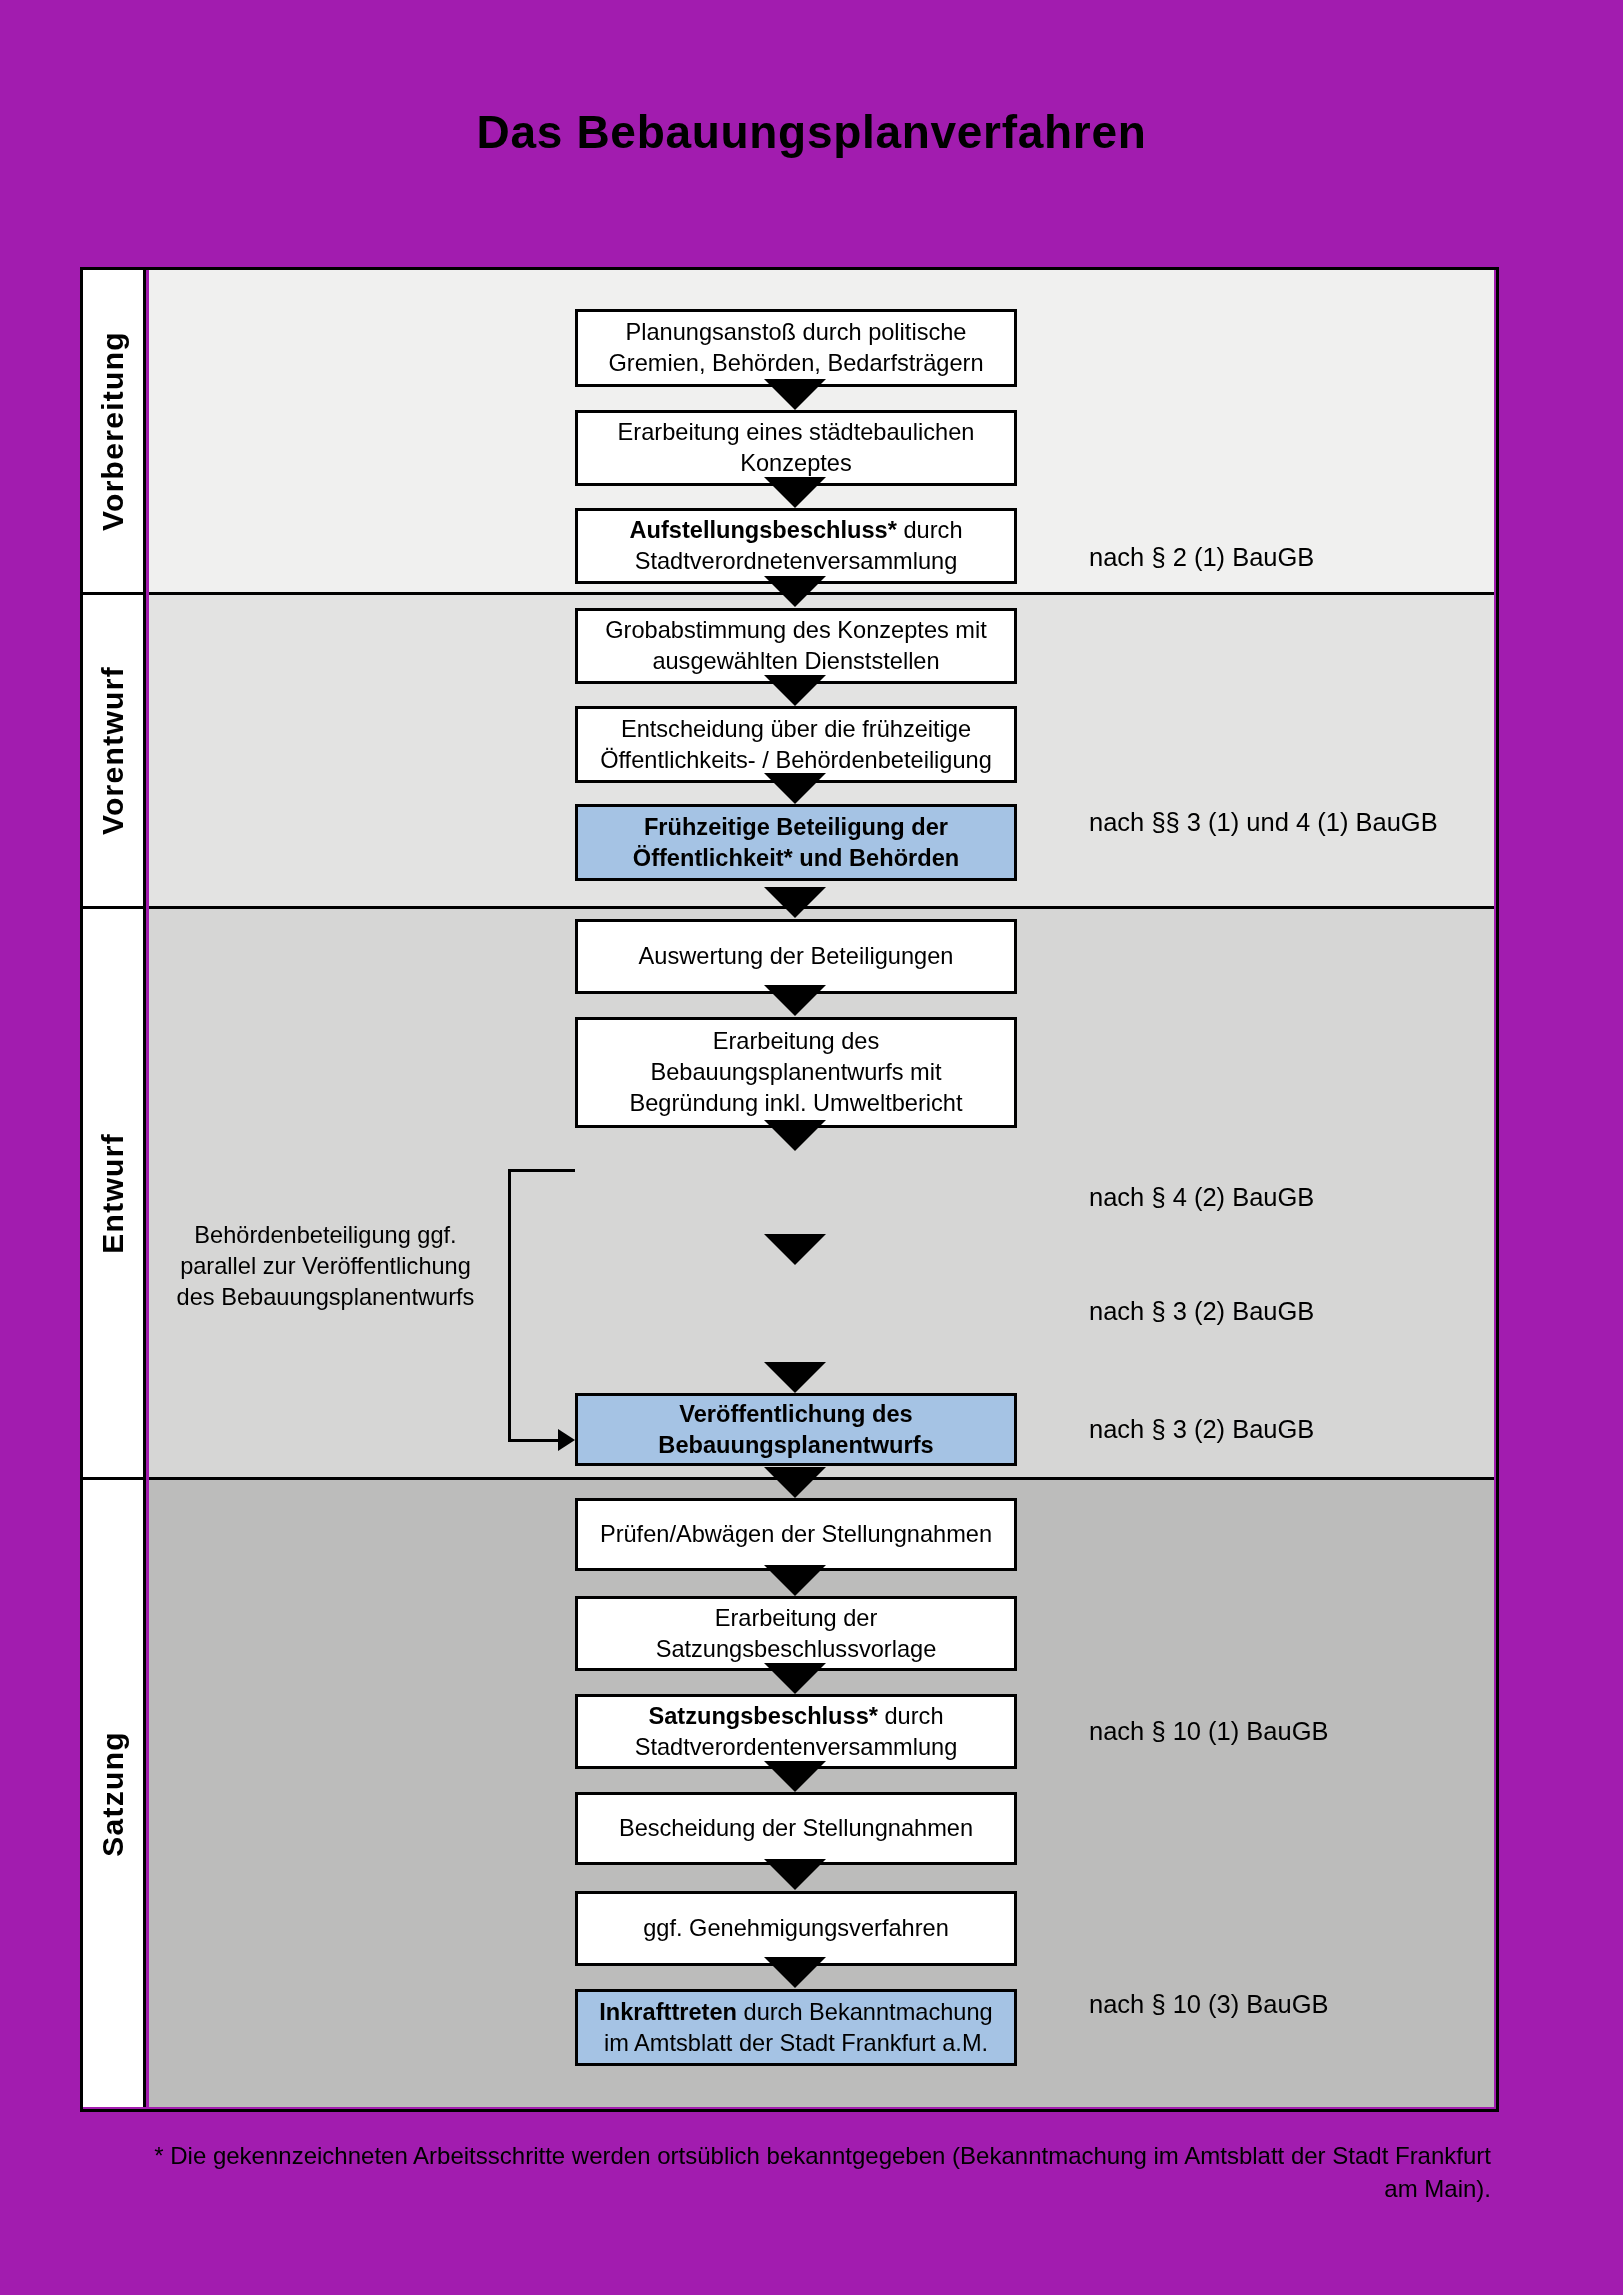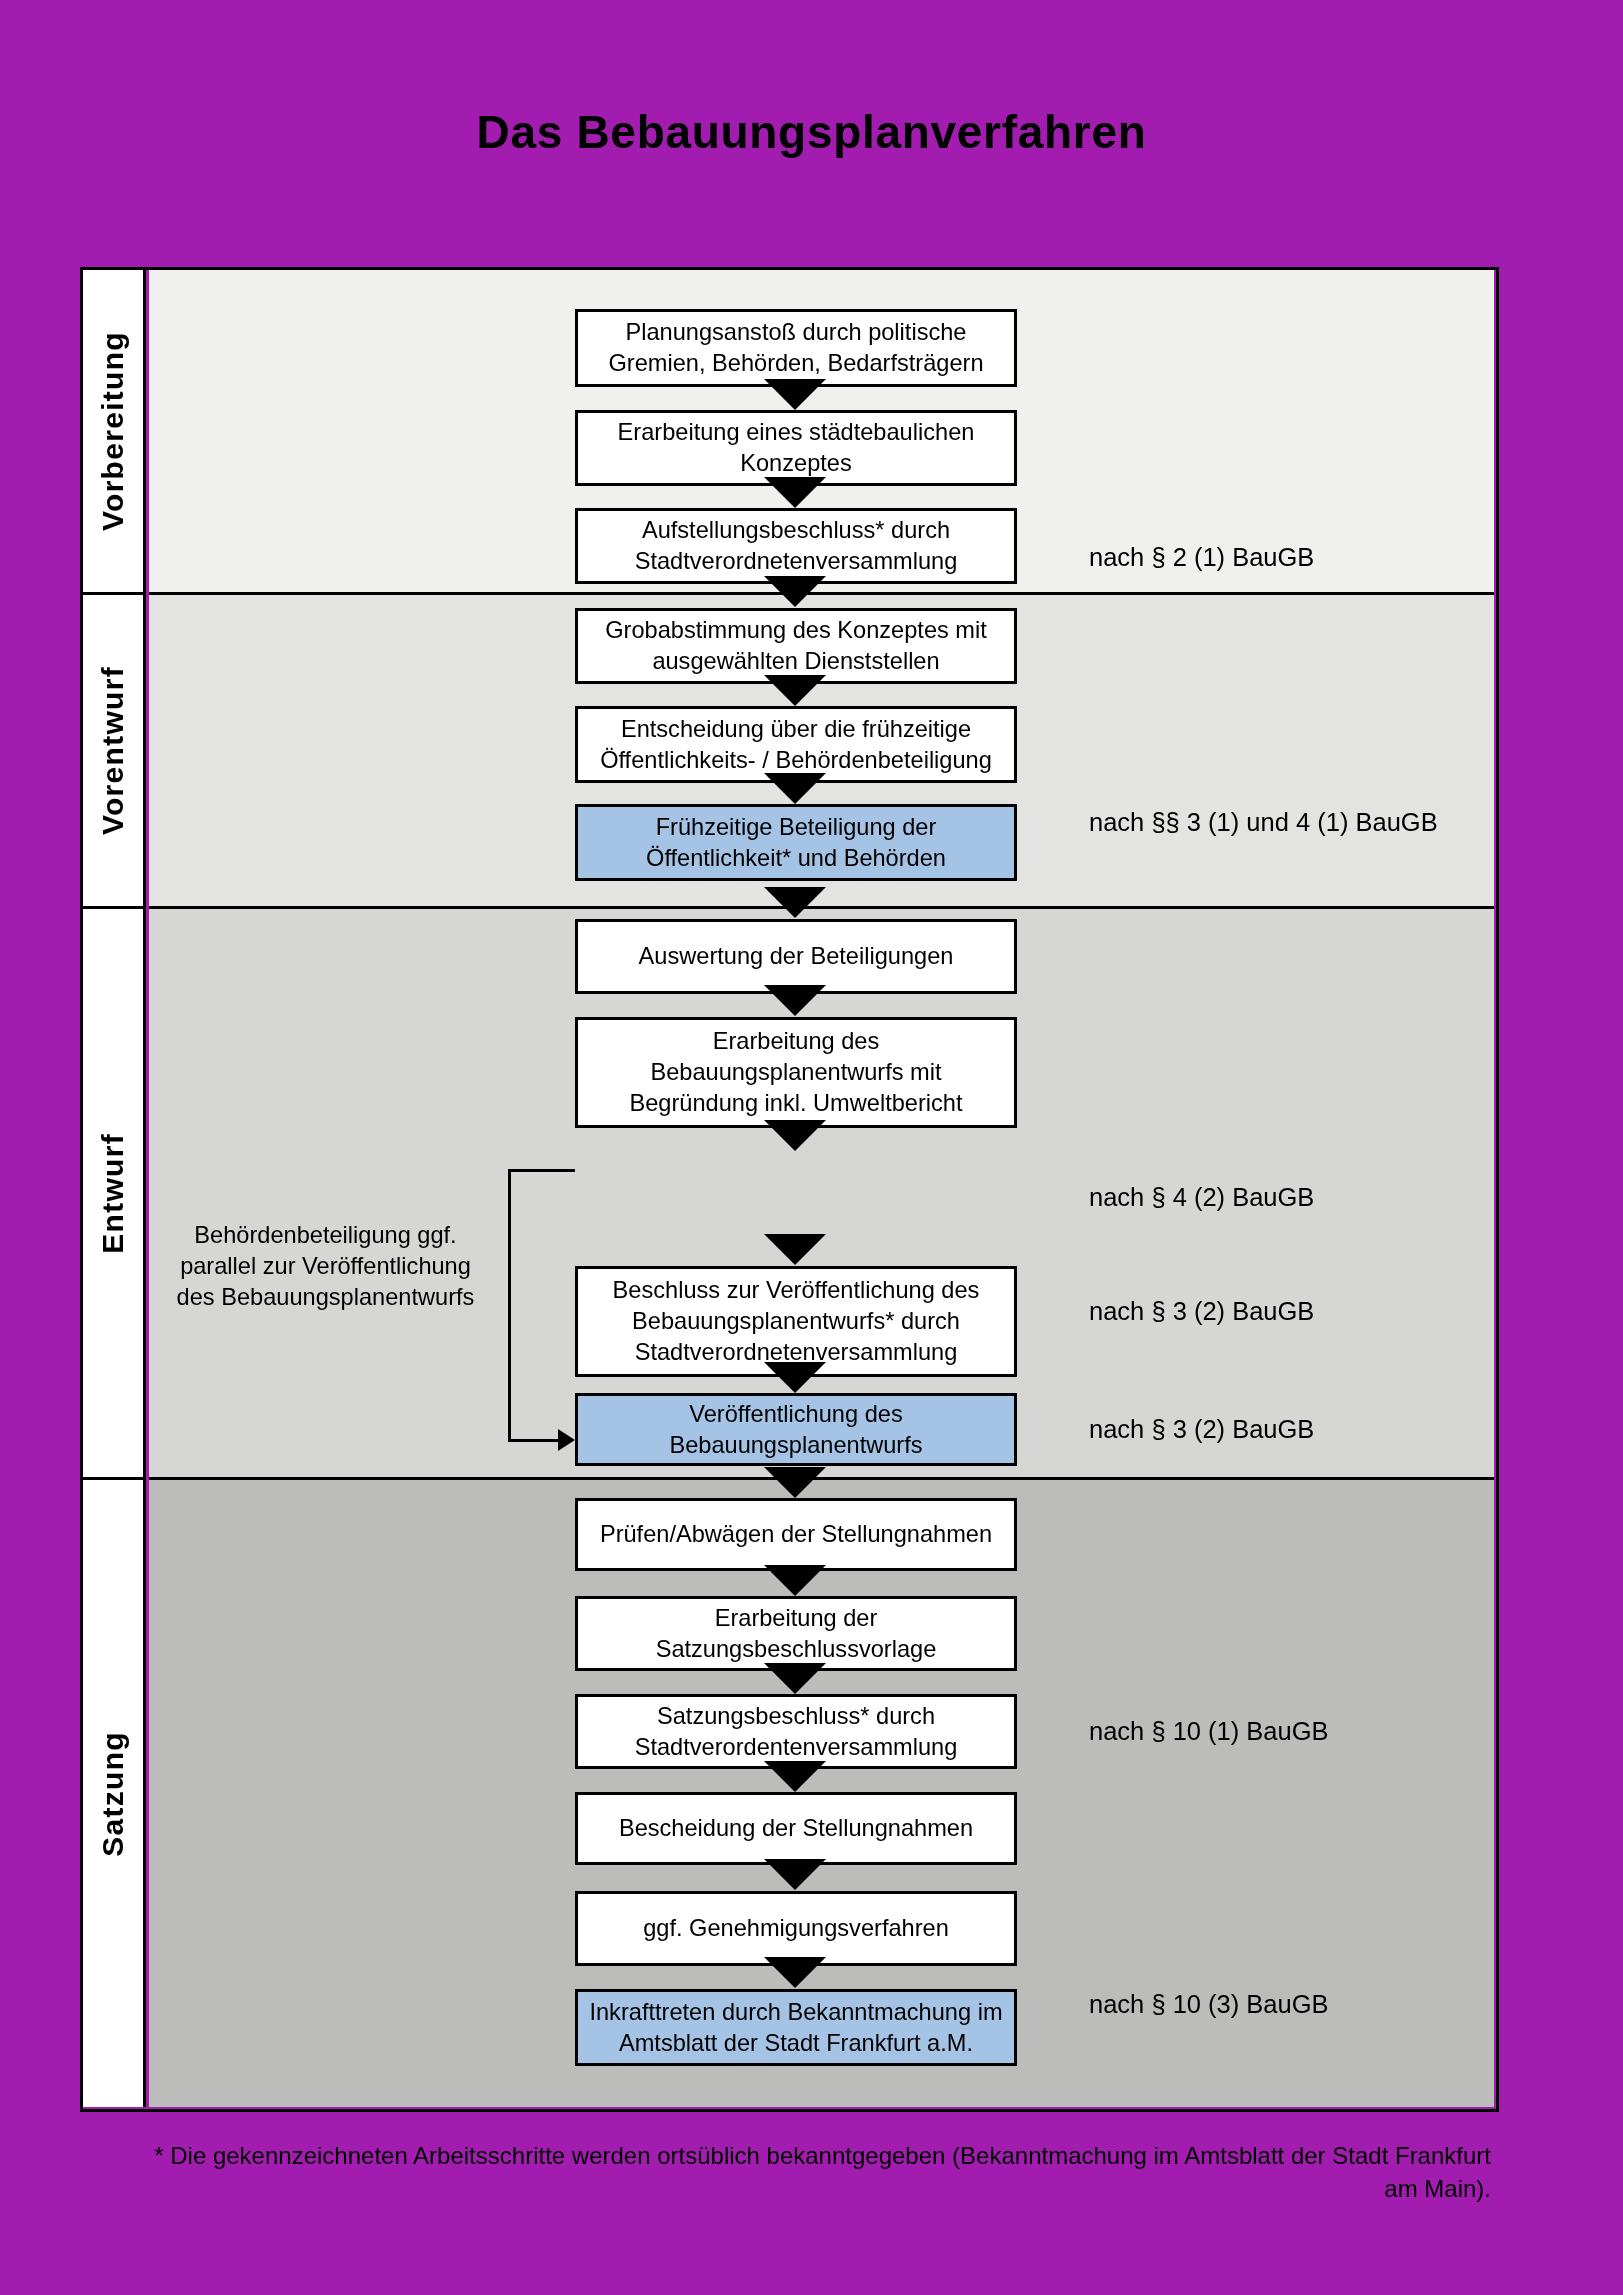--- a/index.html
+++ b/index.html
@@ -33,21 +33,21 @@
   .band{position:absolute;left:66px;width:1345px;}
   .band1{top:0;height:325px;background:var(--s1);border-bottom:3.3px solid var(--ink);}
   .band2{top:325px;height:314px;background:var(--s2);border-bottom:3.3px solid var(--ink);}
   .band3{top:639px;height:571px;background:var(--s3);border-bottom:3.3px solid var(--ink);}
   .band4{top:1210px;height:627px;background:var(--s4);}
 
   
   .flow-box{position:absolute;left:492px;width:442px;border:3.3px solid var(--ink);
             background:#ffffff;display:flex;align-items:center;justify-content:center;
             text-align:center;font-size:23.6px;line-height:31px;padding:0 10.5px;}
-  .flow-box .b{font-weight:normal;}
+  .flow-box .b{font-weight:bold;}
   .flow-box.hl{background:var(--highlight);}
 
   
   .arrow{position:absolute;left:681px;width:0;height:0;
          border-left:31px solid transparent;border-right:31px solid transparent;
          border-top:31px solid var(--ink);}
 
   
   .annotation{position:absolute;left:92px;top:950px;width:301px;text-align:center;
               font-size:23.6px;line-height:31px;}
@@ -131,23 +131,20 @@
     </div>
     <div class="arrow" style="top:715px;"></div>
 
     <div class="flow-box" style="top:747px;height:111px;">
       <div><span class="b"></span><span>Erarbeitung des Bebauungsplanentwurfs mit Begründung inkl. Umweltbericht</span></div>
     </div>
     <div class="arrow" style="top:850px;"></div>
 
     <div class="arrow" style="top:964px;"></div>
 
-    <div class="flow-box" style="top:996px;height:111px;">
-      <div><span class="b">Beschluss zur Veröffentlichung des Bebauungsplanentwurfs*</span><span> durch Stadtverordnetenversammlung</span></div>
-    </div>
     <div class="arrow" style="top:1092px;"></div>
 
     <div class="flow-box hl" style="top:1123px;height:73px;">
       <div><span class="b">Veröffentlichung des Bebauungsplanentwurfs</span><span></span></div>
     </div>
     <div class="arrow" style="top:1197px;"></div>
 
     <div class="flow-box" style="top:1228px;height:73px;">
       <div><span class="b"></span><span>Prüfen/Abwägen der Stellungnahmen</span></div>
     </div>

